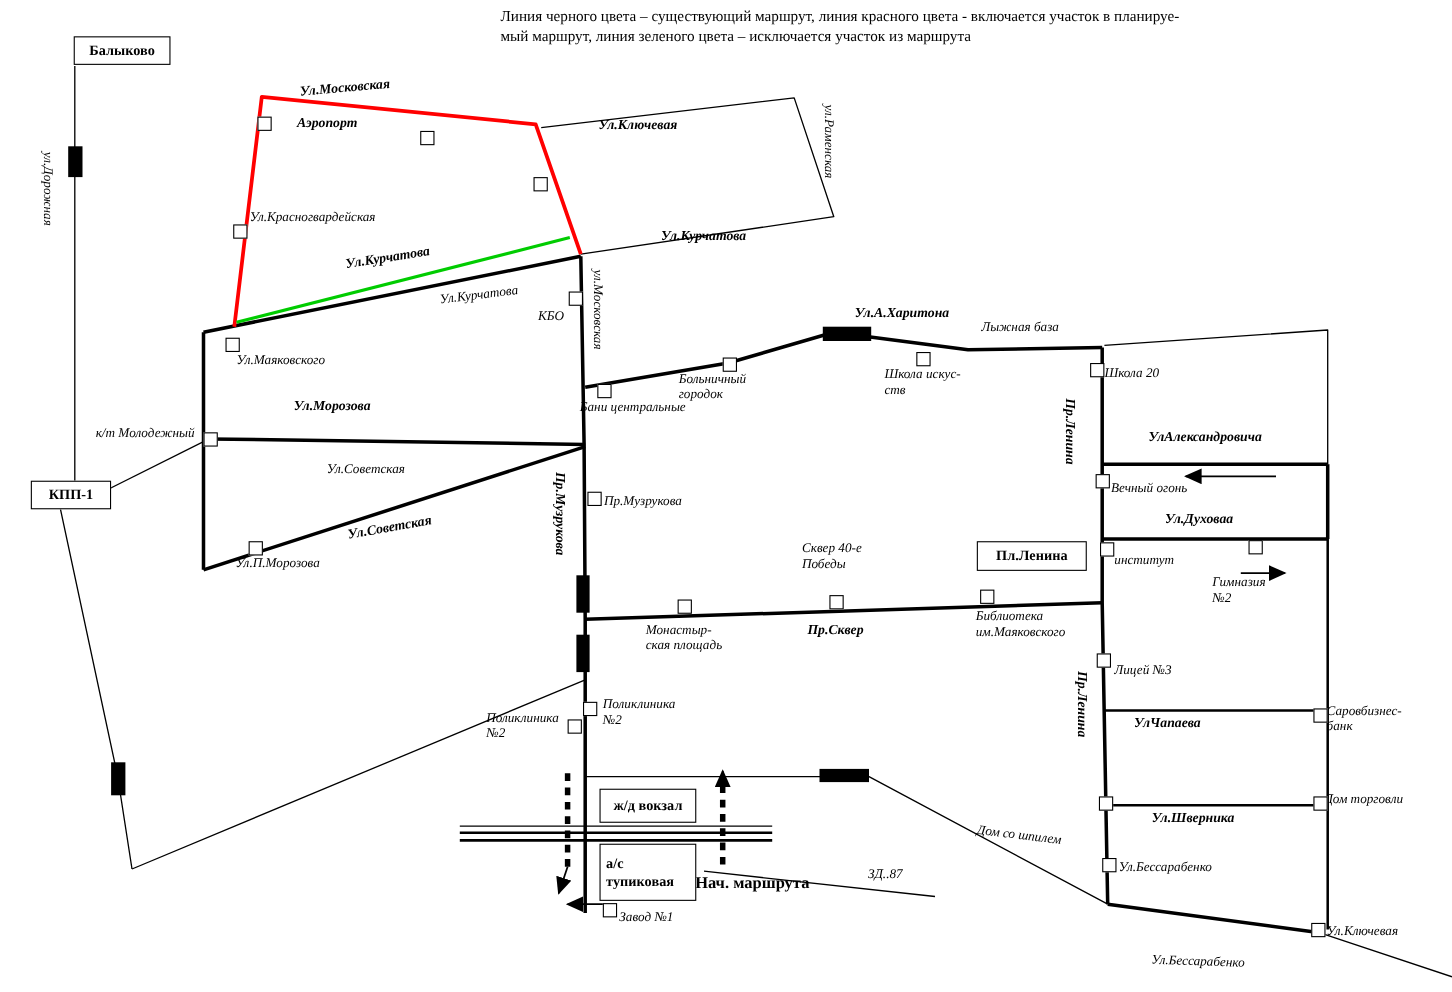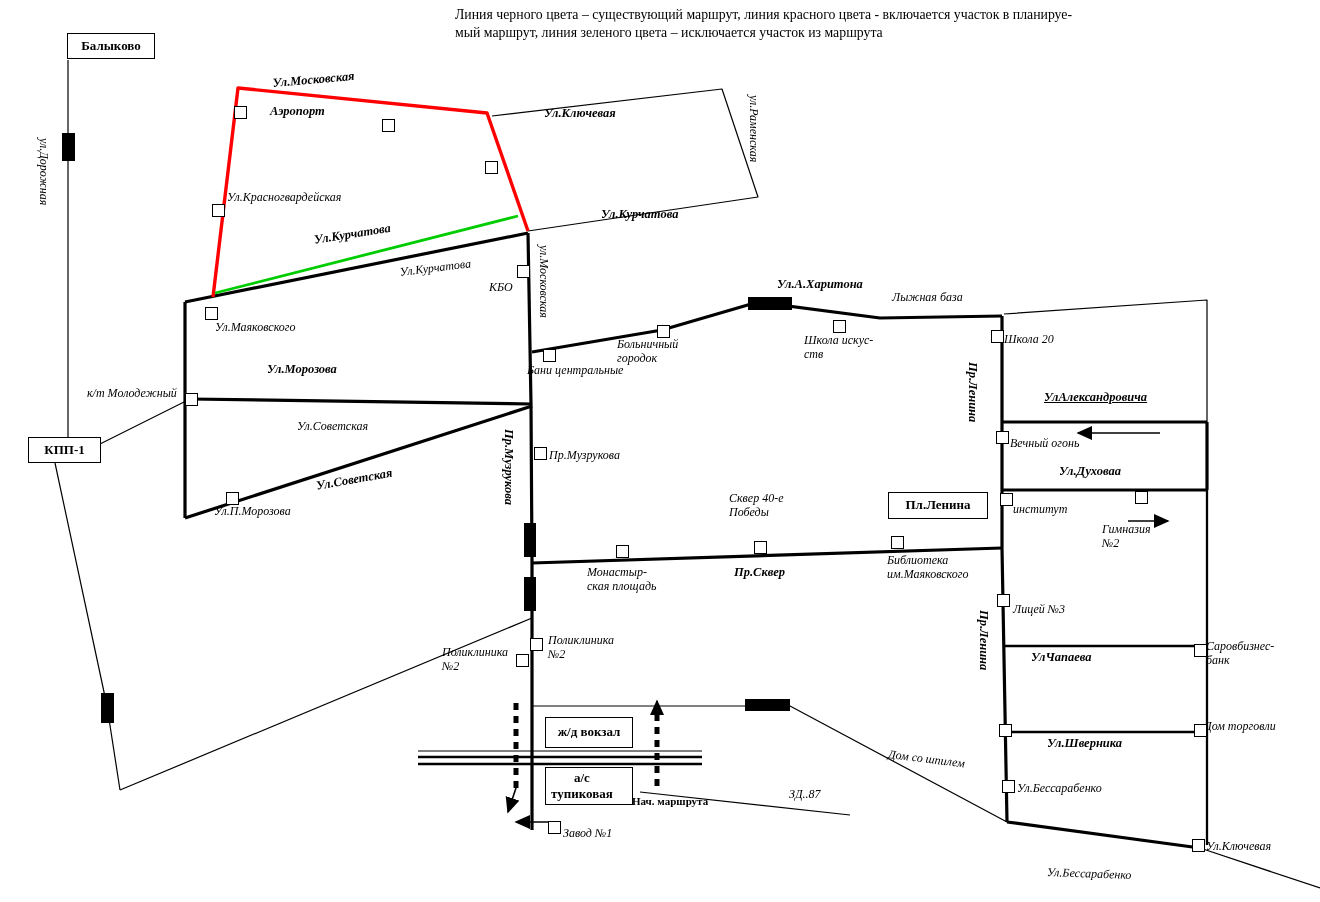--- a/index.html
+++ b/index.html
@@ -135,21 +135,21 @@
       <div class="street-label bold" style="left: 267px; top: 362px;">Ул.Морозова</div>
       <div class="street-label" style="left: 87px; top: 387px;">к/т Молодежный</div>
       <div class="street-label" style="left: 297px; top: 420px;">Ул.Советская</div>
       <div class="street-label bold" style="left: 315px; top: 479px; transform: rotate(-10deg);">Ул.Советская</div>
       <div class="street-label" style="left: 214px; top: 505px;">Ул.П.Морозова</div>
       <div class="street-label bold vertical" style="left: 502px; top: 429px;">Пр.Музрукова</div>
       <div class="street-label" style="left: 549px; top: 449px;">Пр.Музрукова</div>
       <div class="street-label" style="left: 729px; top: 492px;">Сквер 40-е
 Победы</div>
       <div class="street-label bold vertical" style="left: 966px; top: 362px;">Пр.Ленина</div>
-      <div class="street-label bold" style="left: 1044px; top: 390px; text-decoration: underline;">УлАлександровича</div>
+      <div class="street-label bold" style="left: 1044px; top: 390px;">УлАлександровича</div>
       <div class="street-label" style="left: 1010px; top: 437px;">Вечный огонь</div>
       <div class="street-label bold" style="left: 1059px; top: 464px;">Ул.Духоваа</div>
       <div class="street-label" style="left: 1013px; top: 503px;">институт</div>
       <div class="street-label" style="left: 1102px; top: 523px;">Гимназия
 №2</div>
       <div class="street-label" style="left: 887px; top: 554px;">Библиотека
 им.Маяковского</div>
       <div class="street-label bold" style="left: 734px; top: 565px;">Пр.Сквер</div>
       <div class="street-label" style="left: 587px; top: 566px;">Монастыр-
 ская площадь</div>
@@ -161,28 +161,28 @@
       <div class="street-label" style="left: 442px; top: 646px;">Поликлиника
 №2</div>
       <div class="street-label" style="left: 548px; top: 634px;">Поликлиника
 №2</div>
       <div class="street-label bold" style="left: 1047px; top: 736px;">Ул.Шверника</div>
       <div class="street-label" style="left: 1204px; top: 720px;">Дом торговли</div>
       <div class="street-label" style="left: 1017px; top: 782px;">Ул.Бессарабенко</div>
       <div class="street-label" style="left: 889px; top: 748px; transform: rotate(7deg);">Дом со шпилем</div>
       <div class="street-label" style="left: 1206px; top: 840px;">Ул.Ключевая</div>
       <div class="street-label" style="left: 1047px; top: 866px; transform: rotate(2deg);">Ул.Бессарабенко</div>
-      <div class="street-label bold upright" style="left: 632px; top: 795px; font-size: 11px;">Нач. маршрута</div>
+      <div class="street-label bold upright" style="left: 632px; top: 795px; font-size: 15px;">Нач. маршрута</div>
       <div class="street-label" style="left: 789px; top: 788px;">ЗД..87</div>
       <div class="street-label" style="left: 563px; top: 827px;">Завод №1</div>
       <div class="street-label vertical" style="left: 36px; top: 138px;">ул.Дорожная</div>
       <div class="boxed-label" style="left: 67px; top: 33px; width: 88px; height: 26px; justify-content: center; text-align: center;">Балыково</div>
       <div class="boxed-label" style="left: 14px; top: 437px; width: 73px; height: 26px; justify-content: center; text-align: center; margin-left: 14px;">КПП-1</div>
       <div class="boxed-label" style="left: 888px; top: 492px; width: 100px; height: 27px; justify-content: center; text-align: center;">Пл.Ленина</div>
       <div class="boxed-label" style="left: 545px; top: 717px; width: 88px; height: 31px; justify-content: center; text-align: center;">ж/д вокзал</div>
-      <div class="boxed-label" style="left: 545px; top: 767px; width: 88px; height: 38px; justify-content: flex-start; text-align: center;">а/с
+      <div class="boxed-label" style="left: 545px; top: 767px; width: 88px; height: 52px; justify-content: flex-start; text-align: left;">а/с
 тупиковая</div>
     </div>
   <div id="title-block">
     <div class="t2"> Линия черного цвета – существующий маршрут, линия красного цвета -  включается участок в планируе-</div>
     <div class="t2">мый маршрут, линия зеленого цвета – исключается участок из маршрута</div>
   </div>
 </div>
 
 </body></html>

